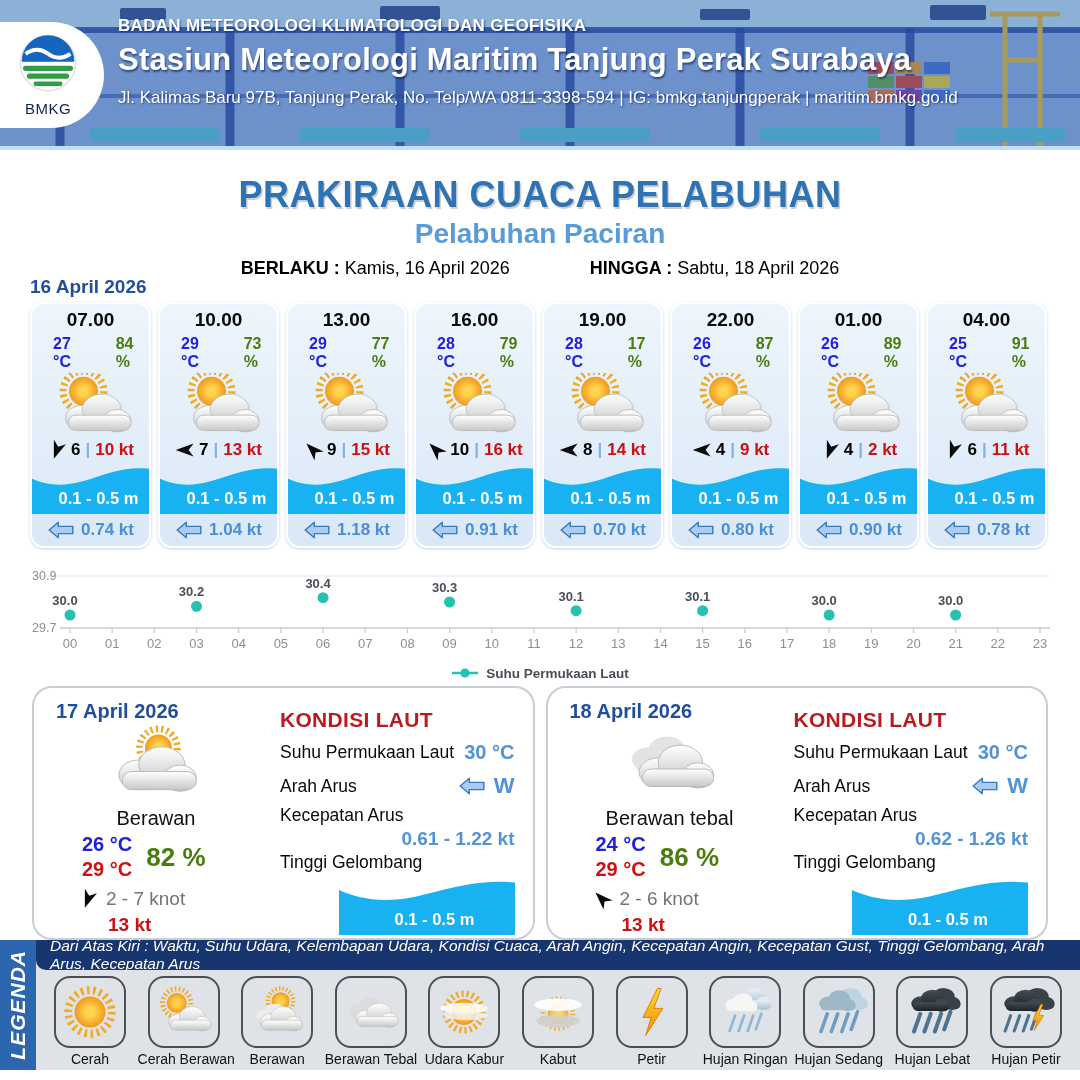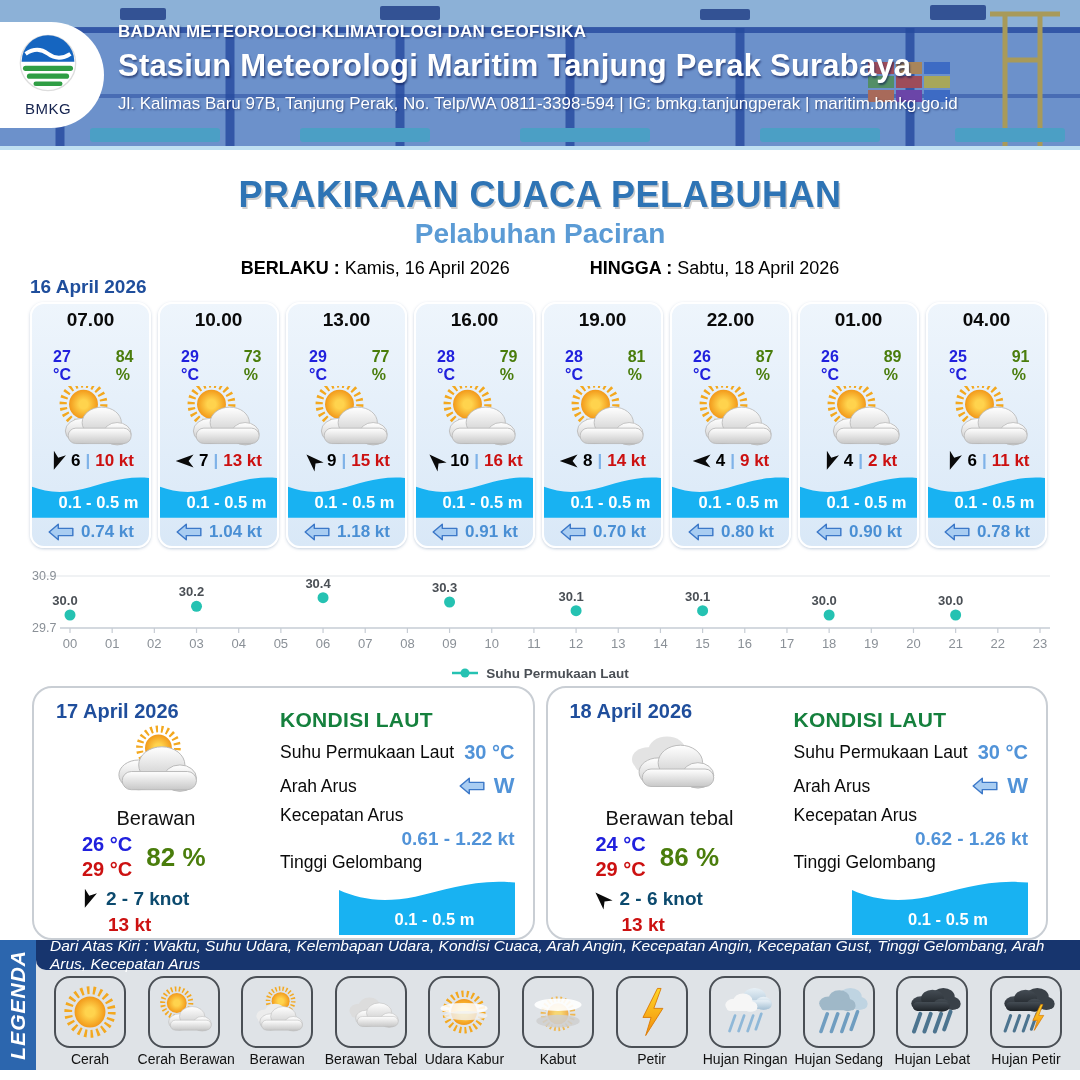--- a/index.html
+++ b/index.html
@@ -9,21 +9,21 @@
   
   .header { position:relative; width:1080px; height:150px; overflow:hidden;
     border-bottom:4px solid #bfe0f2; }
   .header-bg { position:absolute; inset:0; }
   .header-content { position:relative; z-index:3; height:100%; }
   .logo-pill { position:absolute; left:0; top:22px; width:104px; height:106px;
     background:#ffffff; border-radius:0 54px 54px 0; display:flex; flex-direction:column;
     align-items:center; justify-content:center; padding-right:8px; }
   .logo-circle { width:58px; height:58px; }
   .logo-text { font-size:15px; font-weight:normal; color:#13214d; letter-spacing:.5px; margin-top:8px; }
-  .head-lines { position:absolute; left:118px; top:22px; right:10px; color:#fff; }
+  .head-lines { position:absolute; left:118px; top:16px; right:10px; color:#fff; }
   .head-org { font-size:17px; font-weight:bold; letter-spacing:.3px;
     text-shadow:1px 1px 2px rgba(10,25,80,.6); }
   .head-station { font-size:31px; font-weight:bold; margin-top:6px; letter-spacing:.2px;
     text-shadow:1px 2px 2px rgba(10,25,80,.6); }
   .head-addr { font-size:17px; margin-top:10px; text-shadow:1px 1px 2px rgba(10,25,80,.6); }
 
   
   .title-sec { text-align:center; padding-top:24px; height:126px; }
   .main-title { font-size:36px; font-weight:800; color:#2e74b5; letter-spacing:.5px;
     text-shadow:1.5px 2px 0 rgba(60,60,60,.25); }
@@ -33,21 +33,21 @@
   .validity .gap { display:inline-block; width:70px; }
 
   
   .hourly-sec { padding:0 30px; height:276px; }
   .hourly-date { font-size:19px; font-weight:bold; color:#1f4e9c; height:26px; }
   .cards-row { display:flex; gap:7px; }
   .hcard { width:121px; height:246px; background:linear-gradient(#eef5fc,#d9e8f7);
     border:2px solid #ffffff; border-radius:14px; overflow:hidden;
     box-shadow:0 1px 3px rgba(90,120,160,.35); display:flex; flex-direction:column; }
   .hc-time { text-align:center; font-size:19px; font-weight:bold; color:#0a0a0a; margin-top:5px; }
-  .hc-th { display:flex; justify-content:center; gap:26px; font-size:16px; font-weight:bold; margin-top:17px;padding-left:21px;}
+  .hc-th { display:flex; justify-content:center; gap:26px; font-size:16px; font-weight:bold; margin-top:4px;padding-left:21px;}
   .hc-temp { color:#2020dd; } .hc-hum { color:#4a7d0c; }
   .hc-icon { height:66px; display:flex; align-items:center; justify-content:center; margin-top:2px;}
   .hc-wind { display:flex; align-items:center; justify-content:center; gap:4px; height:30px;
     font-size:17px; font-weight:bold; }
   .hc-wind .sep { color:#7fb2e8; font-weight:bold; padding:0 1px; }
   .hc-gust { color:#cc1111; white-space:nowrap; }
   .dart { width:20px; height:20px; flex:0 0 auto; }
   .wavebox { position:relative; height:62px; margin-top:auto; }
   .wavebox svg { position:absolute; inset:0; width:100%; height:100%; }
   .wave-val { position:absolute; left:16px; right:0; bottom:6px; text-align:center;
@@ -66,25 +66,25 @@
   .dcard { flex:1; background:#fff; border:2px solid #c9ced4; border-radius:20px;
     padding:12px 18px 10px 22px; display:flex; }
   .d-left { width:200px; }
   .d-date { font-size:20px; font-weight:bold; color:#1f4e9c; }
   .d-icon { height:84px; display:flex; align-items:center; justify-content:center; }
   .d-cond { text-align:center; font-size:20px; color:#111; }
   .d-temps { display:flex; align-items:center; gap:14px; margin-top:2px; padding-left:26px; }
   .d-tcol { display:flex; flex-direction:column; font-size:20px; font-weight:bold; line-height:1.25; }
   .d-tmin { color:#2020dd; } .d-tmax { color:#cc1111; }
   .d-hum { font-size:26px; font-weight:bold; color:#4a7d0c; }
-  .d-wind { display:flex; align-items:center; gap:8px; font-size:19px; font-weight:bold;
-    color:#0c4a6e; margin-top:6px; padding-left:22px; }
+  .d-wind { display:flex; align-items:center; gap:8px; font-size:19px; font-weight:normal;
+    color:#737373; margin-top:6px; padding-left:22px; }
   .d-gust { font-size:19px; font-weight:bold; color:#cc1111; margin-top:4px; padding-left:52px; }
   .d-right { flex:1; padding-left:24px; padding-top:8px; }
-  .sea-head { font-size:21px; font-weight:800; color:#15803d; letter-spacing:.3px; }
+  .sea-head { font-size:21px; font-weight:800; color:#b91c1c; letter-spacing:.3px; }
   .sea-row { display:flex; justify-content:space-between; align-items:center; margin-top:9px;
     font-size:17.5px; color:#0a0a0a; }
   .sea-val { color:#5193d8; font-weight:bold; font-size:20px; }
   .sea-dir { display:flex; align-items:center; gap:8px; color:#5193d8; font-weight:bold; font-size:22px; }
   .sea-speed { text-align:right; color:#5193d8; font-weight:bold; font-size:19px; margin-top:2px; }
   .d-wavebox { position:relative; width:176px; height:58px; margin-left:auto; margin-top:4px; }
   .d-wavebox svg { position:absolute; inset:0; width:100%; height:100%; }
 
   
   .legend-sec { position:relative; height:130px; background:#dfe3e7; }
@@ -366,21 +366,21 @@
             <use href="#sym-arrowleft"></use>
           </svg>
       <span>0.91 kt</span>
     </div>
   </div>
 
   <div class="hcard">
     <div class="hc-time">19.00</div>
     <div class="hc-th">
       <span class="hc-temp">28 °C</span>
-      <span class="hc-hum">81 %</span>
+      <span class="hc-hum">17 %</span>
     </div>
     <div class="hc-icon">
       <svg width="86" height="64" viewBox="-43 -32 86 64">
             <use href="#sym-suncloud" transform="scale(1.25)"></use>
           </svg>
     </div>
     <div class="hc-wind">
       <svg class="dart" viewBox="-14 -14 28 28" style="transform: rotate(270deg);">
             <use href="#sym-dart" fill="#0a0a0a"></use>
           </svg>

